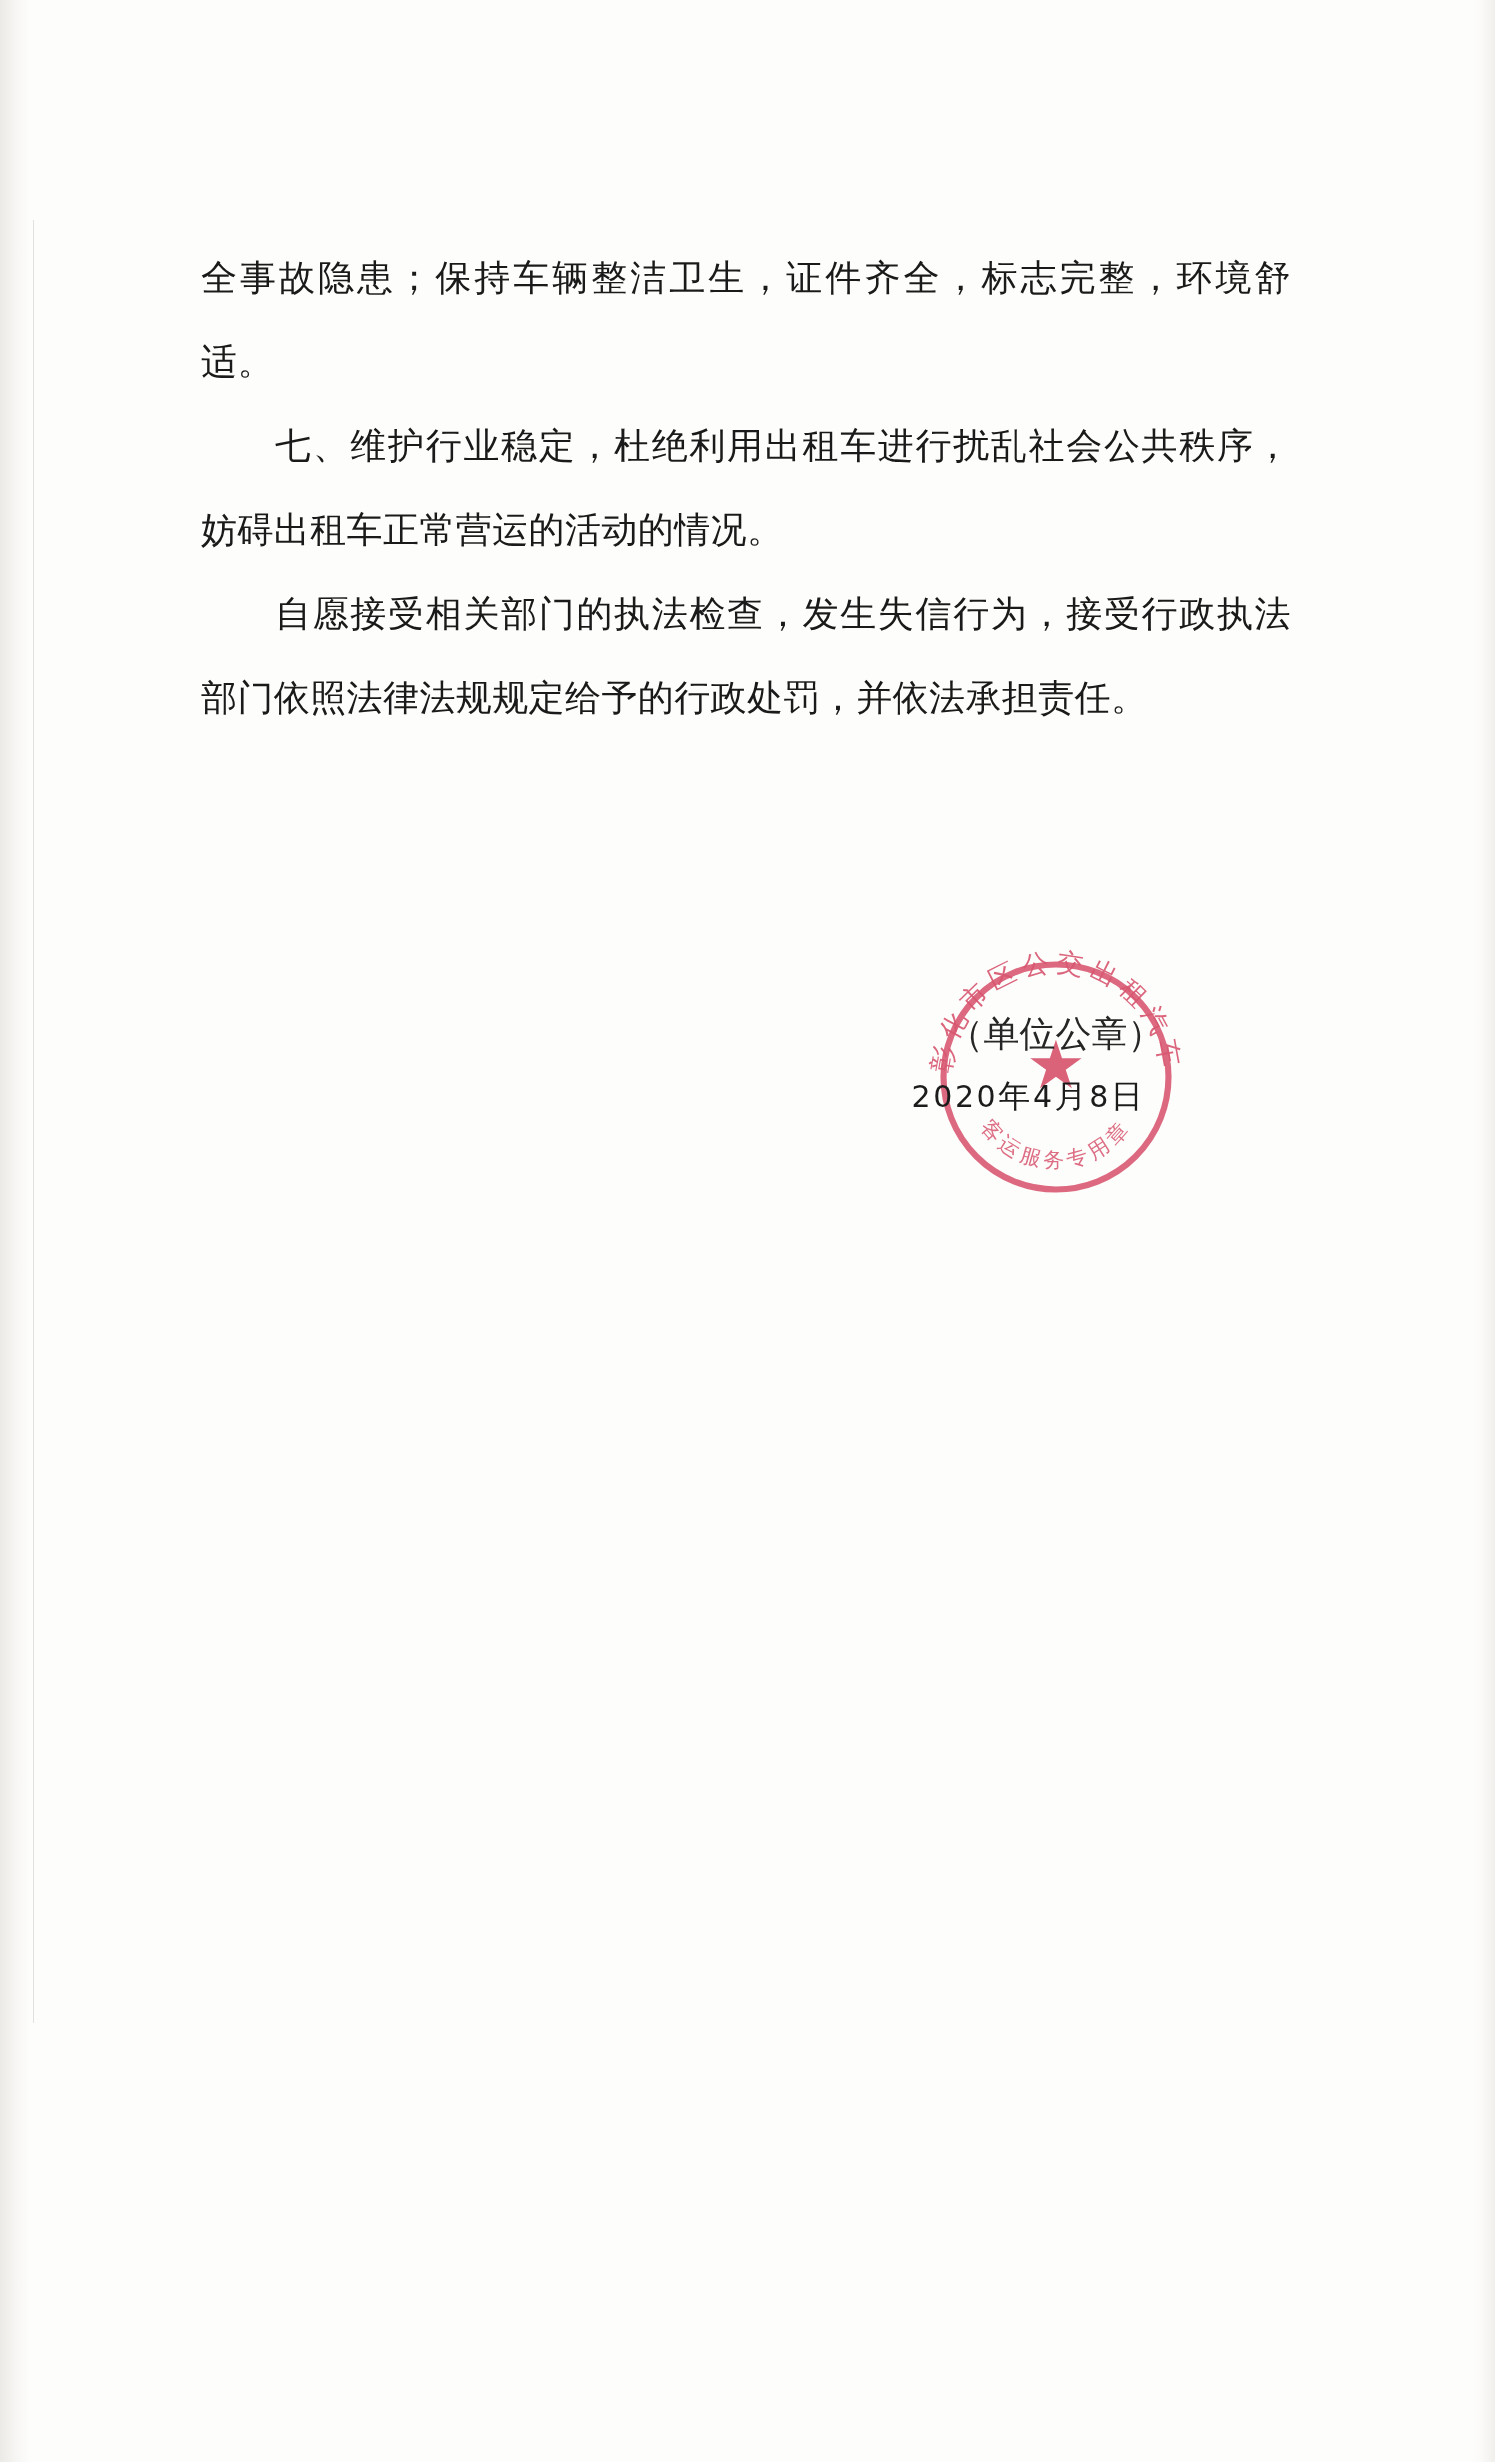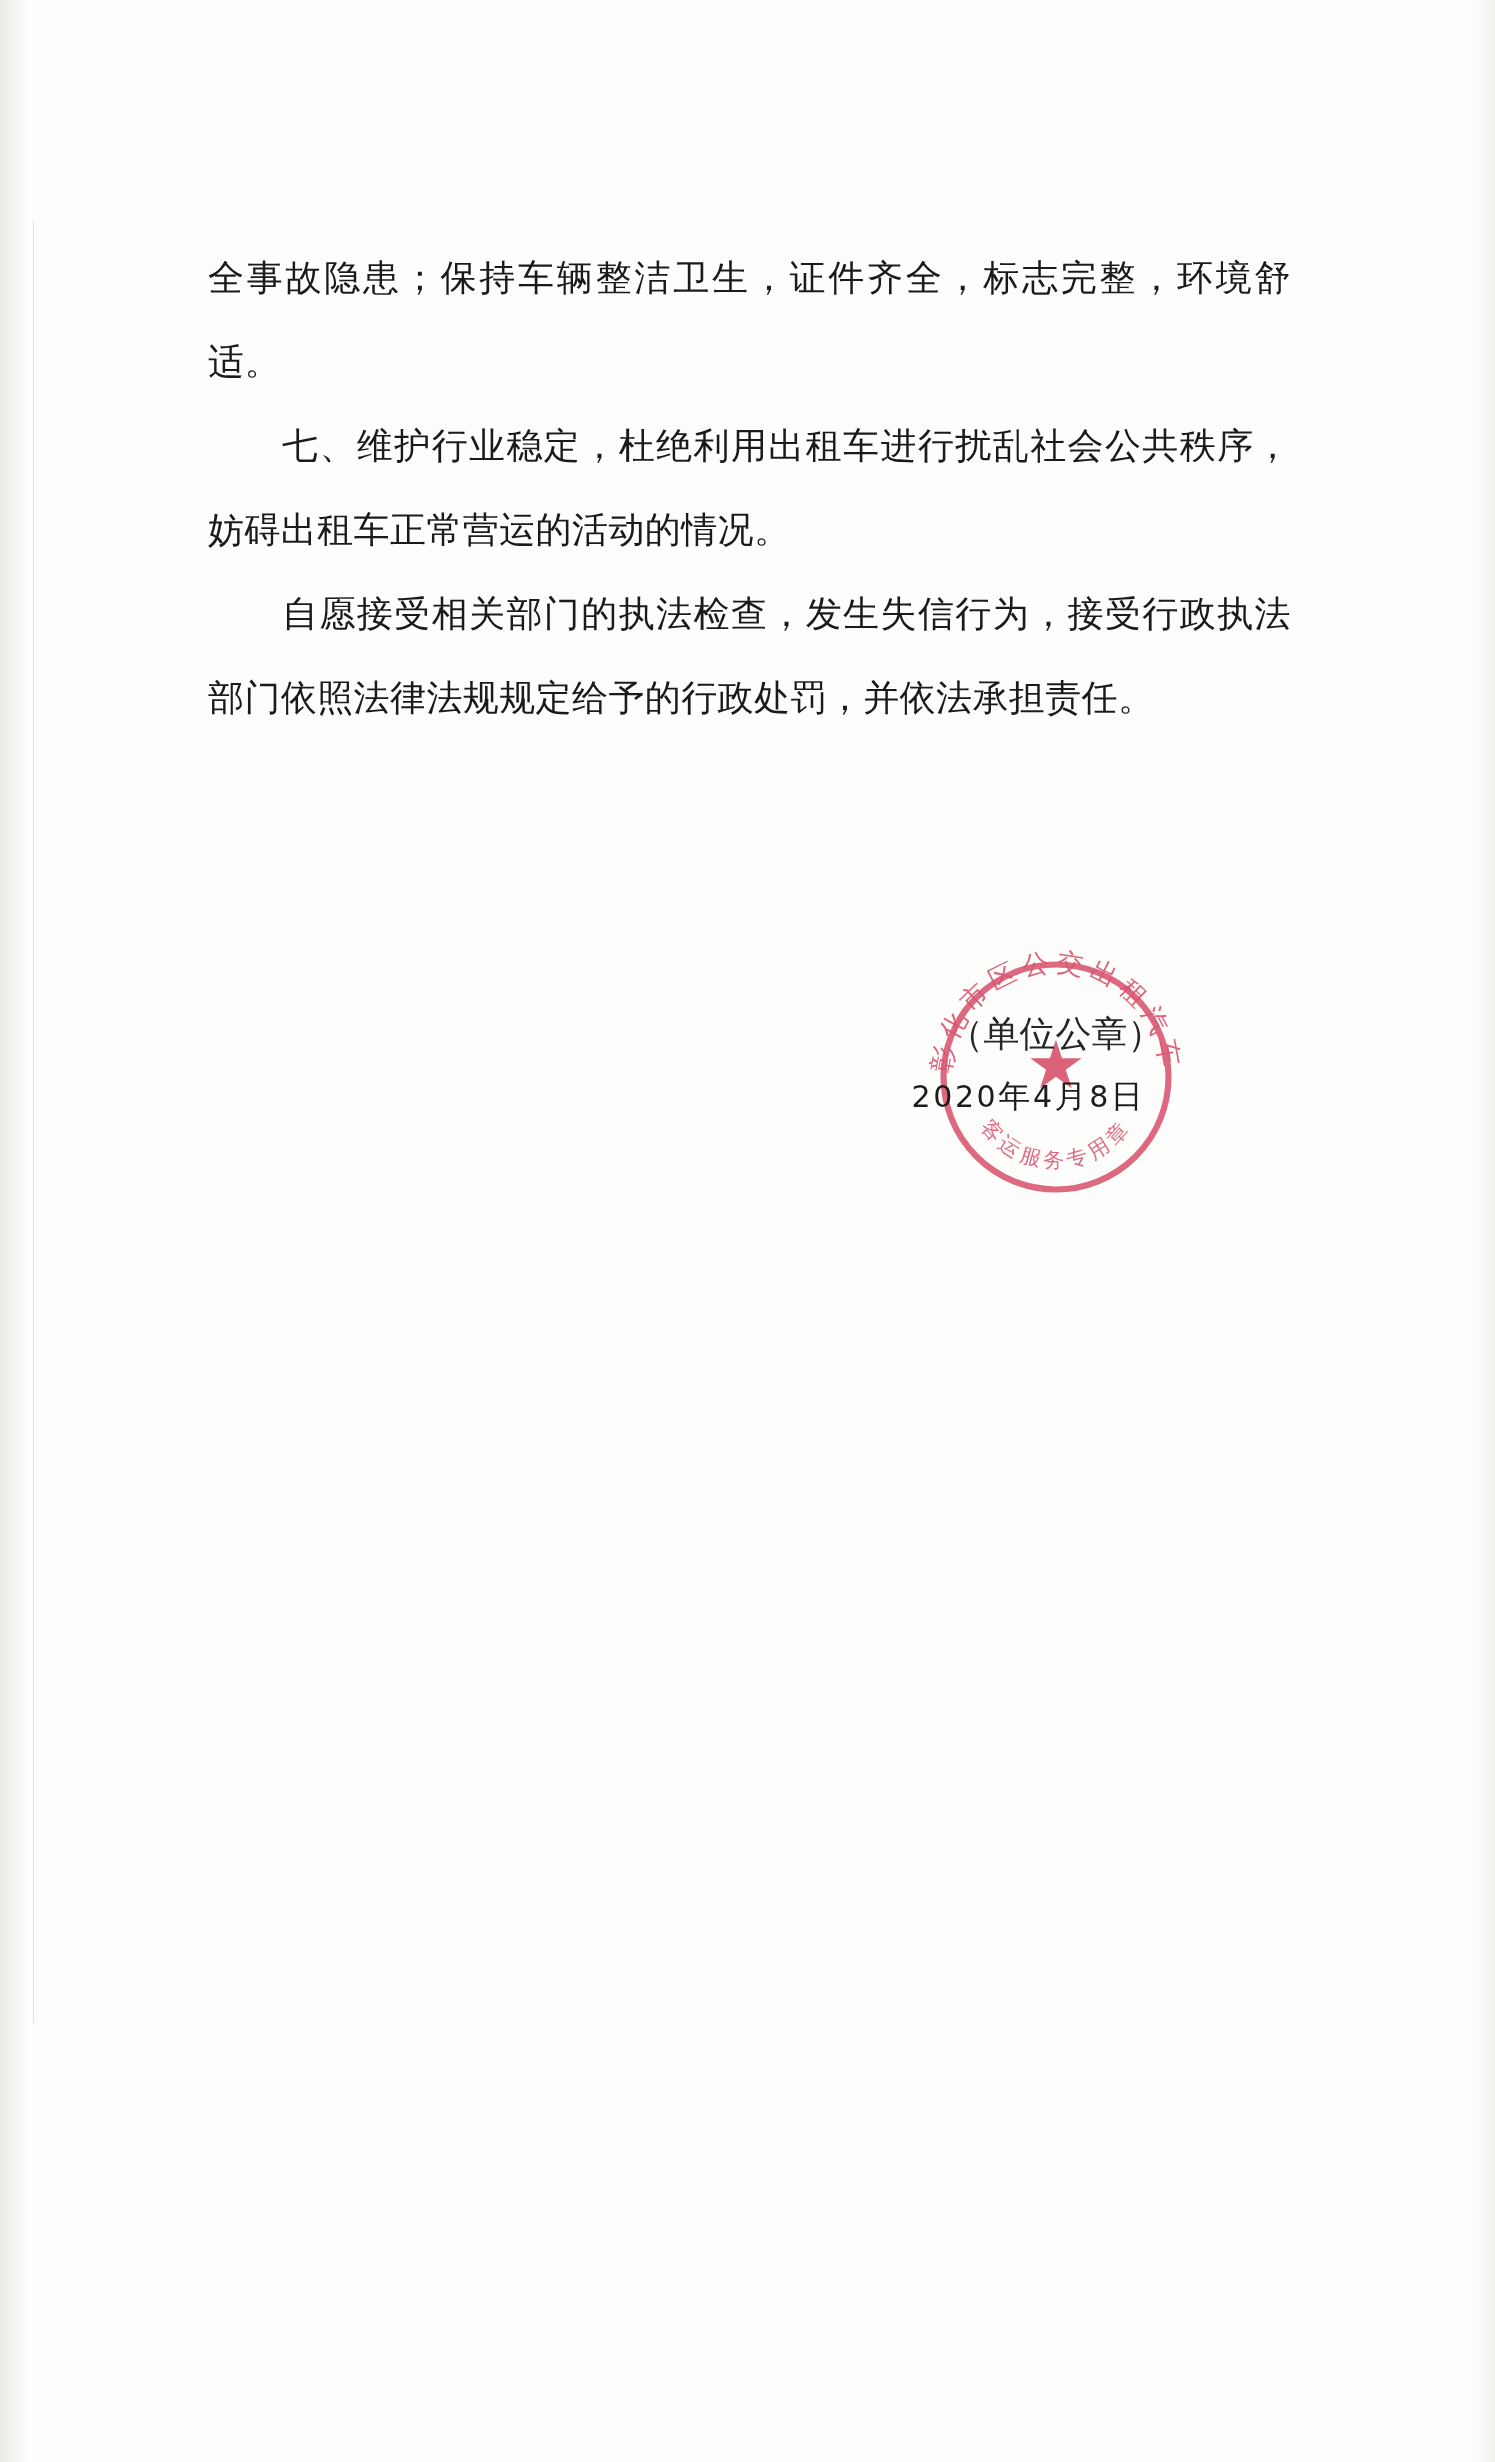--- a/index.html
+++ b/index.html
@@ -52,21 +52,21 @@
     left: 201px;
     top: 236px;
     width: 1090px;
     font-size: 36px;
     line-height: 84px;
     color: #1a1a1a;
     letter-spacing: 0.4px;
   }
 
   .para {
-    margin: 0 0 0 7px;
+    margin: 0 0 0 0;
     text-align: justify;
     text-justify: inter-ideograph;
   }
   .para.indent {
     text-indent: 74px;
   }
 
   .sign-block {
     position: absolute;
     left: 871px;

